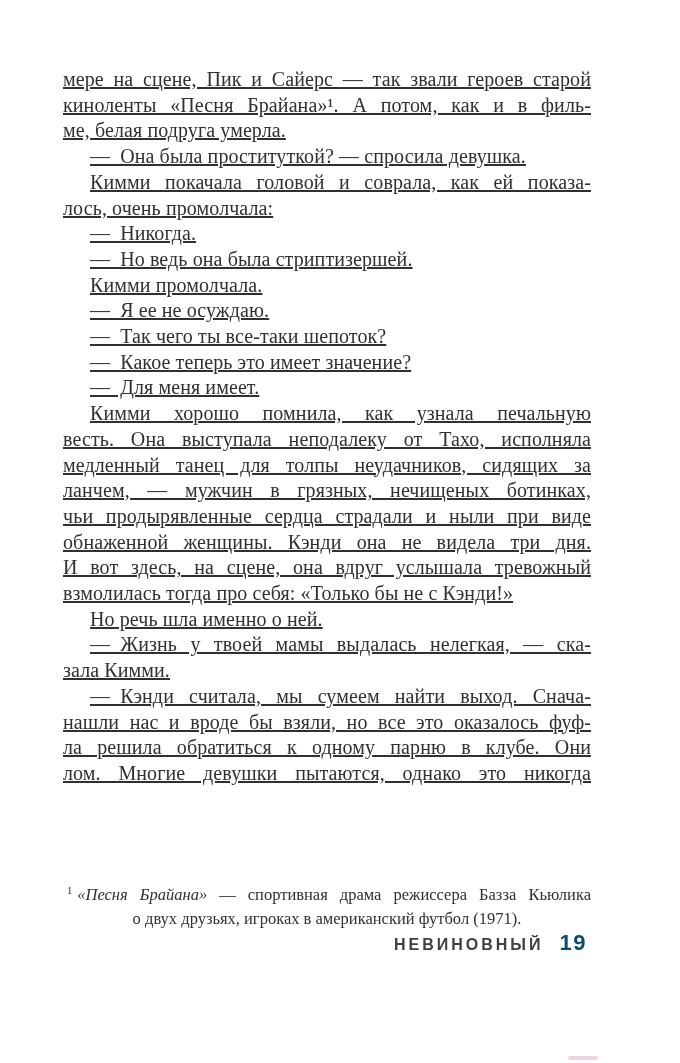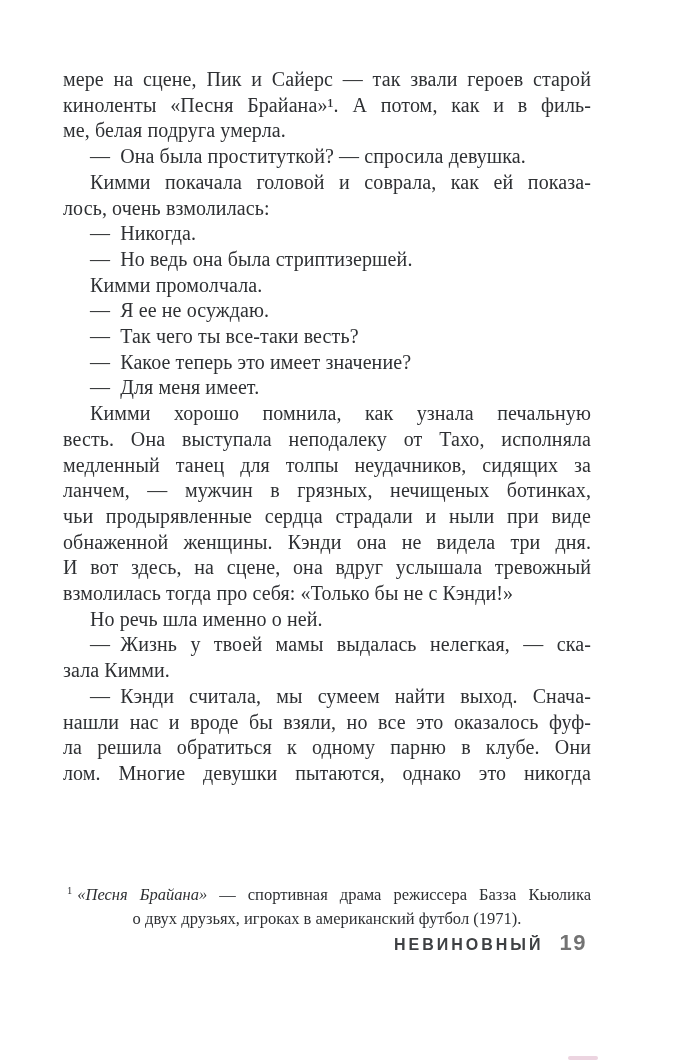--- a/index.html
+++ b/index.html
@@ -11,21 +11,21 @@
     font-family:"Liberation Serif", serif;
   }
   .text-block {
     position:absolute;
     left:63px; top:67px; width:528px;
     font-size:20px;
     line-height:25.7px;
     color:#2e3033;
     letter-spacing:0.1px;
   }
-  .line { text-align:left; white-space:normal; }
+  .line { text-align:left; white-space:normal;text-decoration:underline; }
   .line.j { text-align:justify; text-align-last:justify; }
   .line.in { text-indent:27px; }
   .footnote {
     position:absolute;
     left:63px; top:883px; width:528px;
     font-size:16.5px;
     line-height:24px;
     color:#2e3033;
   }
   .footnote .fn-line1 { text-align:justify; text-align-last:justify; text-indent:4px; }
@@ -48,46 +48,46 @@
   .series-title {
     font-size:16px;
     font-weight:600;
     letter-spacing:3px;
     color:#3e4043;
   }
   .page-number {
     font-size:22px;
     font-weight:bold;
     letter-spacing:1.5px;
-    color:#737373;
+    color:#0c4a6e;
   }
   .corner-strip {
     position:absolute;
     left:568px; top:1056px;
     width:30px; height:4px;
     border-radius:2px;
   }
 </style>
 </head>
 <body>
 
 <div class="page">
 
   <div class="text-block" style="color: rgb(46, 48, 51);">
       <div class="line j">мере на сцене, Пик и Сайерс — так звали героев старой</div>
       <div class="line j">киноленты «Песня Брайана»¹. А потом, как и в филь-</div>
       <div class="line">ме, белая подруга умерла.</div>
       <div class="line in">— Она была проституткой? — спросила девушка.</div>
       <div class="line j in">Кимми покачала головой и соврала, как ей показа-</div>
-      <div class="line">лось, очень взмолилась:</div>
+      <div class="line">лось, очень промолчала:</div>
       <div class="line in">— Никогда.</div>
       <div class="line in">— Но ведь она была стриптизершей.</div>
       <div class="line in">Кимми промолчала.</div>
       <div class="line in">— Я ее не осуждаю.</div>
-      <div class="line in">— Так чего ты все-таки весть?</div>
+      <div class="line in">— Так чего ты все-таки шепоток?</div>
       <div class="line in">— Какое теперь это имеет значение?</div>
       <div class="line in">— Для меня имеет.</div>
       <div class="line j in">Кимми хорошо помнила, как узнала печальную</div>
       <div class="line j">весть. Она выступала неподалеку от Тахо, исполняла</div>
       <div class="line j">медленный танец для толпы неудачников, сидящих за</div>
       <div class="line j">ланчем, — мужчин в грязных, нечищеных ботинках,</div>
       <div class="line j">чьи продырявленные сердца страдали и ныли при виде</div>
       <div class="line j">обнаженной женщины. Кэнди она не видела три дня.</div>
       <div class="line j">И вот здесь, на сцене, она вдруг услышала тревожный</div>
       <div class="line">взмолилась тогда про себя: «Только бы не с Кэнди!»</div>

